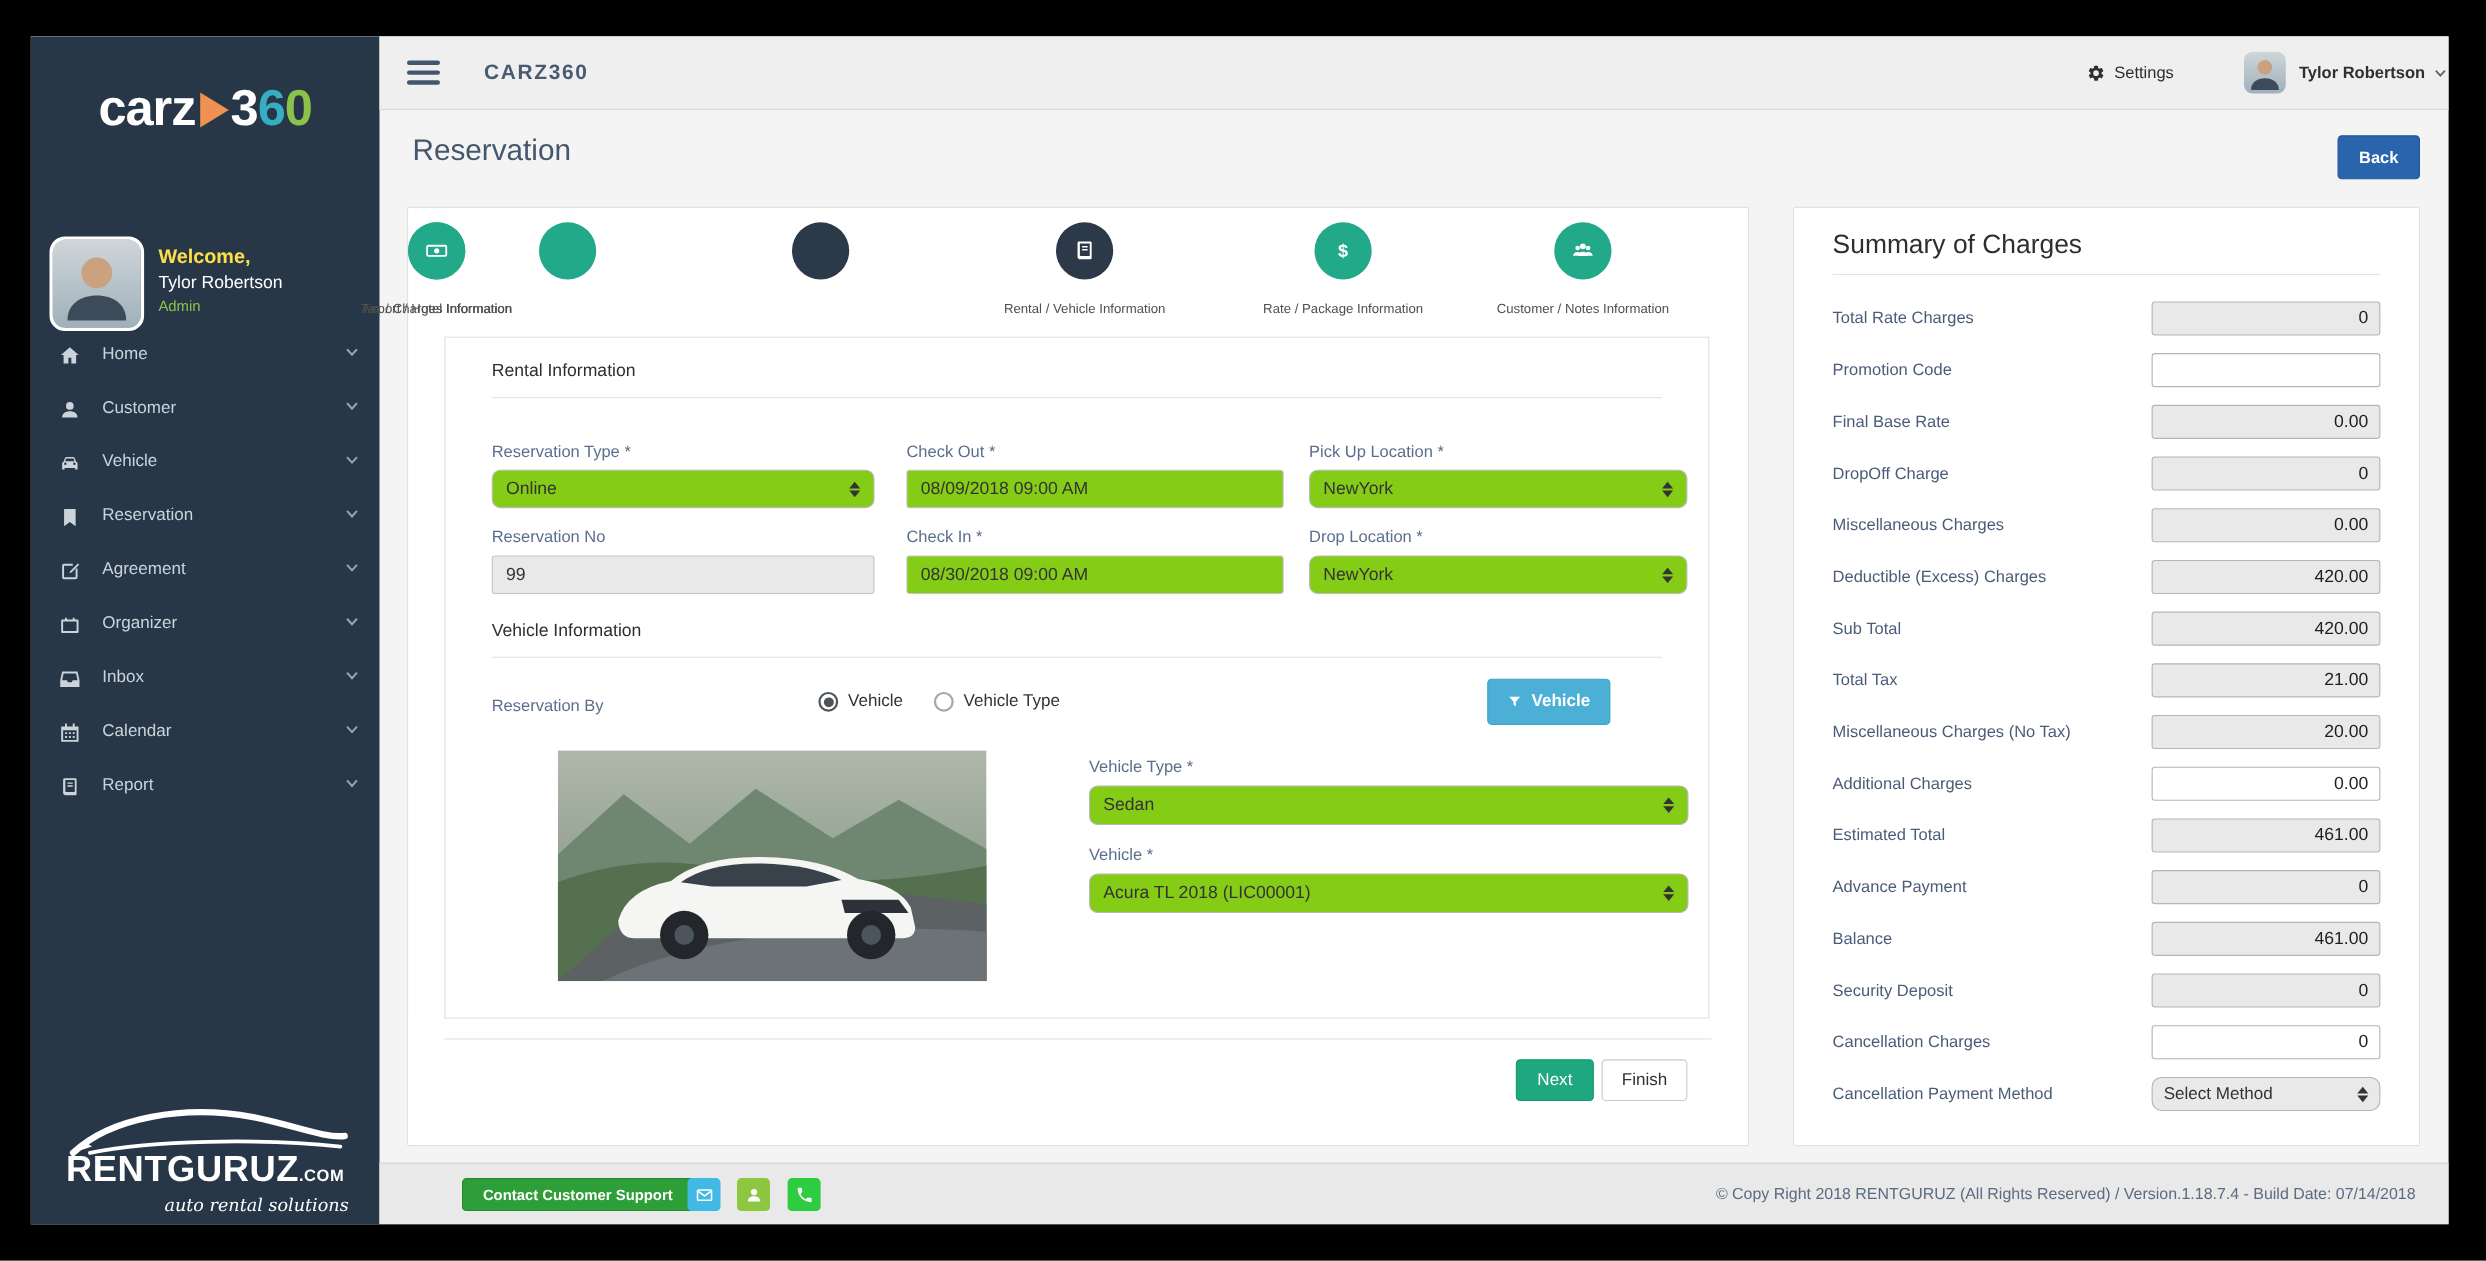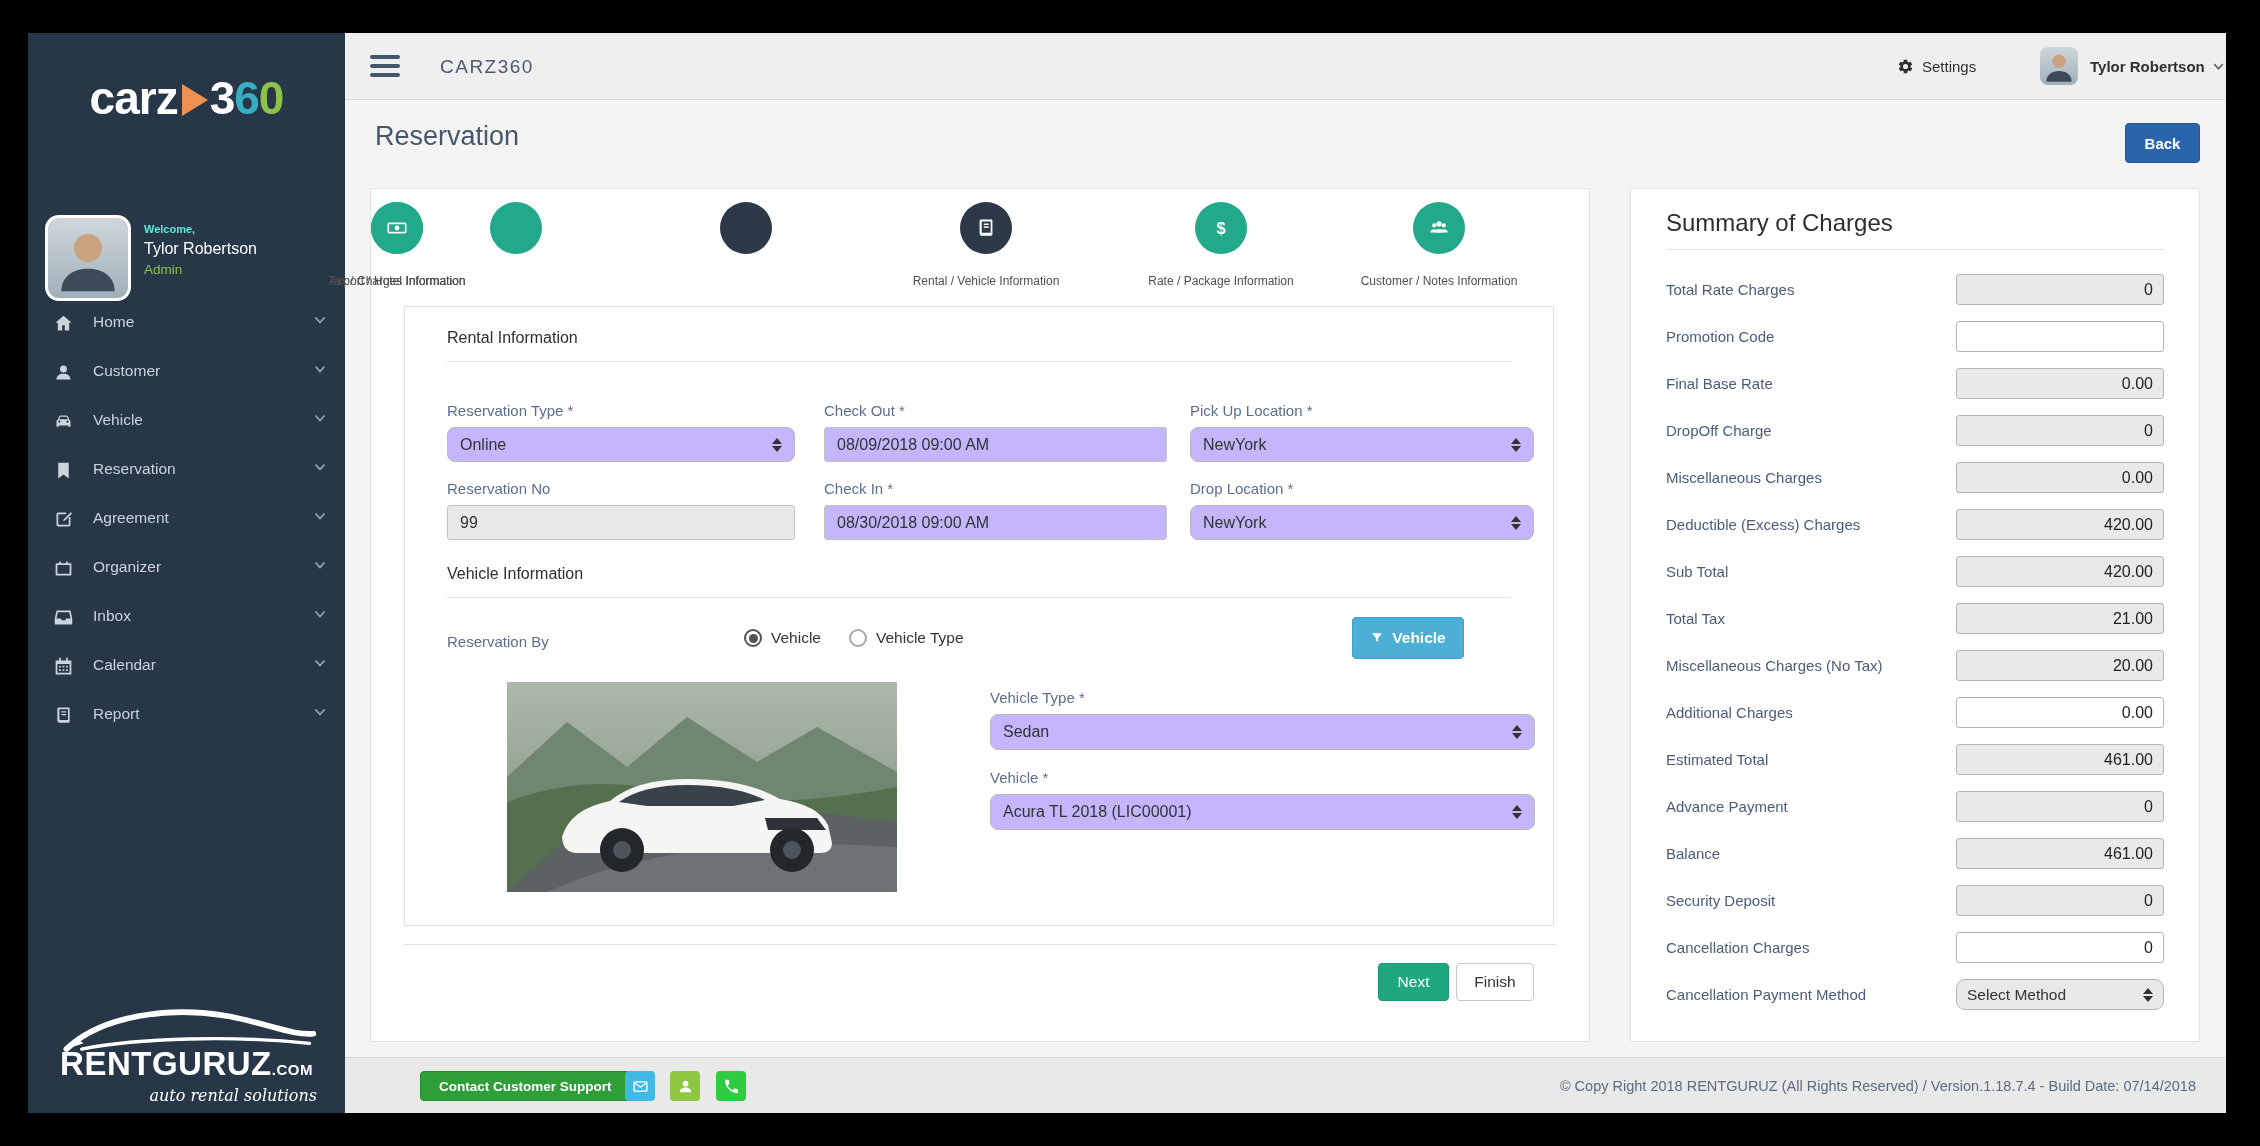--- a/index.html
+++ b/index.html
@@ -14,21 +14,21 @@
   .brand { position:absolute; top:38px; left:0; width:317px; text-align:center;
            font-weight:bold; font-size:46px; color:#fff; letter-spacing:-1px; }
   .brand .b-arrow { display:inline-block; width:0; height:0; border-top:16px solid transparent;
            border-bottom:16px solid transparent; border-left:26px solid #ef9150; margin:0 2px -2px 4px; }
   .brand .b-3 { color:#fff; } .brand .b-6 { color:#35aec4; } .brand .b-0 { color:#8bc34a; }
   .welcome { position:absolute; top:182px; left:17px; width:283px; display:flex; gap:13px; }
   .avatar-lg { width:86px; height:86px; border-radius:14px; border:3px solid #fff; overflow:hidden;
                background:linear-gradient(#cfd6da,#9fb0ba); flex:0 0 auto; }
   .avatar-lg svg, .avatar-sm svg { width:100%; height:100%; display:block; }
   .welcome-txt { padding-top:8px; }
-  .w-hello { color:#5eead4; font-weight:bold; font-size:11px; }
+  .w-hello { color:#fde047; font-weight:bold; font-size:18px; }
   .w-name  { color:#fff; font-size:16px; margin-top:5px; }
   .w-role  { color:#8bc34a; font-size:13.5px; margin-top:4px; }
   .nav { position:absolute; top:280px; left:0; width:317px; }
   .nav-item { height:49px; display:flex; padding:0 18px 0 25px;
               color:#ccd3da; cursor:pointer; }
   .nav-ic { width:21px; height:21px; color:#ccd3da; flex:0 0 auto; }
   .nav-lbl { font-size:15.5px; margin-left:19px; flex:1; }
   .nav-chev { width:14px; height:14px; color:#9aa5b0; }
   .side-logo { position:absolute; left:0; bottom:8px; width:317px; text-align:center; color:#fff; }
   .side-logo svg.swoosh { width:268px; height:54px; display:block; margin:0 auto -6px; }
@@ -36,21 +36,21 @@
   .sl-com  { font-size:15px; font-weight:bold; }
   .sl-tag  { font-family:"DejaVu Serif", serif; font-style:italic; font-size:16px;
              text-align:right; padding-right:28px; margin-top:1px; }
 
   
   .topbar { position:absolute; left:317px; top:0; width:1881px; height:67px;
             background:#efeff0; border-bottom:1px solid #d8d8d8; }
   .burger { position:absolute; left:25px; top:22px; width:30px; cursor:pointer; }
   .burger span { display:block; height:4px; background:#44566b; border-radius:2px; margin-bottom:5px; }
   .tb-title { position:absolute; left:95px; top:0; line-height:67px; font-size:19px;
-              font-weight:normal; color:#4a5a70; letter-spacing:1.5px; }
+              font-weight:bold; color:#4a5a70; letter-spacing:1.5px; }
   .tb-settings { position:absolute; left:1552px; top:0; height:67px; display:flex;
                  align-items:center; gap:8px; cursor:pointer; }
   .tb-settings svg { width:17px; height:17px; color:#2f2f2f; }
   .tb-settings span { font-size:15px; color:#2f2f2f; }
   .avatar-sm { position:absolute; left:1695px; top:14px; width:38px; height:38px;
                border-radius:8px; overflow:hidden; background:linear-gradient(#cfd6da,#9fb0ba); cursor:pointer; }
   .tb-user { position:absolute; left:1745px; top:0; height:67px; display:flex;
              align-items:center; gap:7px; cursor:pointer; }
   .tb-user span { font-size:15px; font-weight:bold; color:#2f2f2f; }
   .tb-user svg { width:13px; height:13px; color:#666; }
@@ -83,21 +83,21 @@
               text-align:center; font-size:12px; color:#4f4f4f; white-space:nowrap; cursor:default; }
 
   
   .inner-box { position:absolute; left:33px; top:117px; width:1150px; height:620px;
                border:1px solid #e0e0e0; background:#fff; }
   .sec-head { position:absolute; left:42px; right:42px; font-size:16px; color:#2e2e2e;
               padding-bottom:14px; border-bottom:1px solid #e3e3e3; }
   .sec-head.h1 { top:22px; } .sec-head.h2 { top:258px; }
   .f-label { position:absolute; font-size:15px; color:#5b6e8d; white-space:nowrap; }
   .f-field { position:absolute; height:35px; border:1px solid #c4c4c4; border-radius:3px;
-             background:#c4b5fd; display:flex; align-items:center; padding:0 12px;
+             background:#84cc16; display:flex; align-items:center; padding:0 12px;
              font-size:16px; color:#333; }
   .f-field.ro { background:#e9e9e9; }
   .f-field.sel { border-radius:8px; border-color:#b9b9b9; justify-content:space-between; }
   .ud { display:flex; flex-direction:column; gap:2px; align-items:center; }
   .ud i { width:0; height:0; border-left:5px solid transparent; border-right:5px solid transparent; }
   .ud i.up { border-bottom:6px solid #333; } .ud i.dn { border-top:6px solid #333; }
   .resby-lbl { position:absolute; left:42px; top:326px; font-size:15px; color:#5b6e8d; }
   .radio-row { position:absolute; left:339px; top:322px; display:flex; align-items:center; gap:28px; }
   .radio { display:flex; align-items:center; gap:9px; cursor:pointer; font-size:15.5px; color:#333; }
   .rdot { width:18px; height:18px; border-radius:50%; border:2px solid #a7a7a7; background:#fff;

